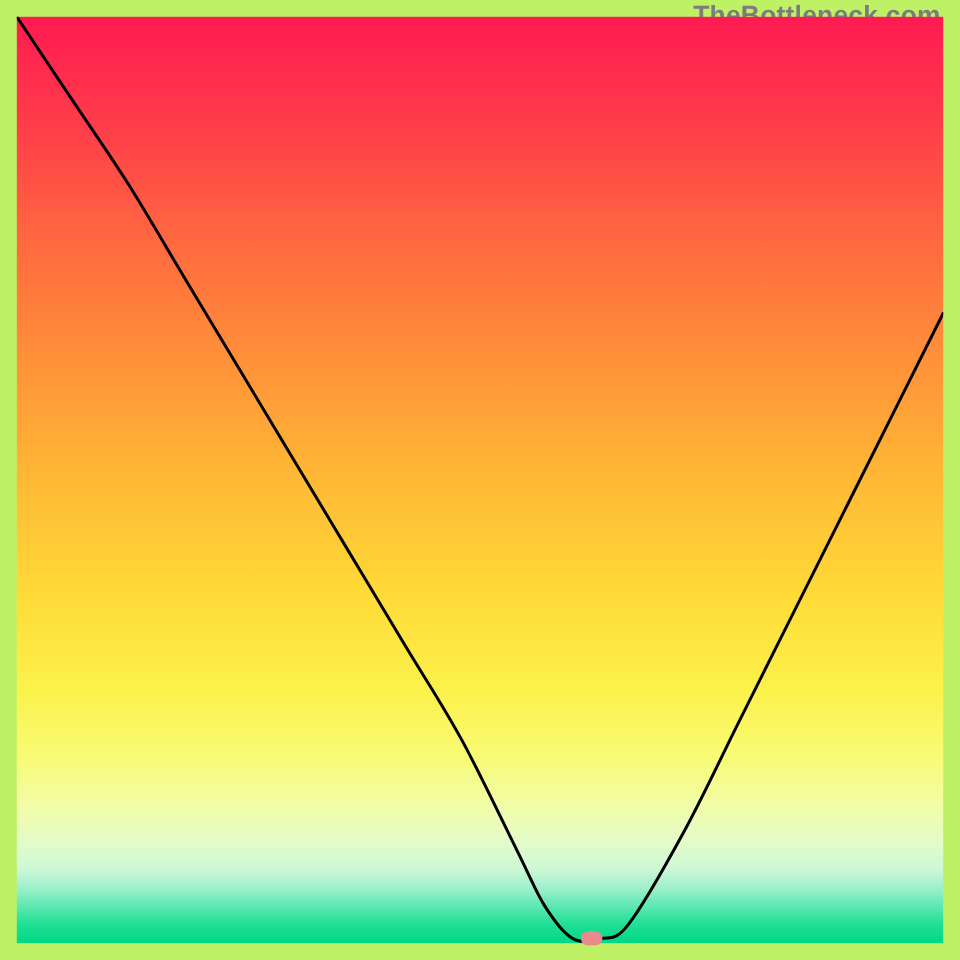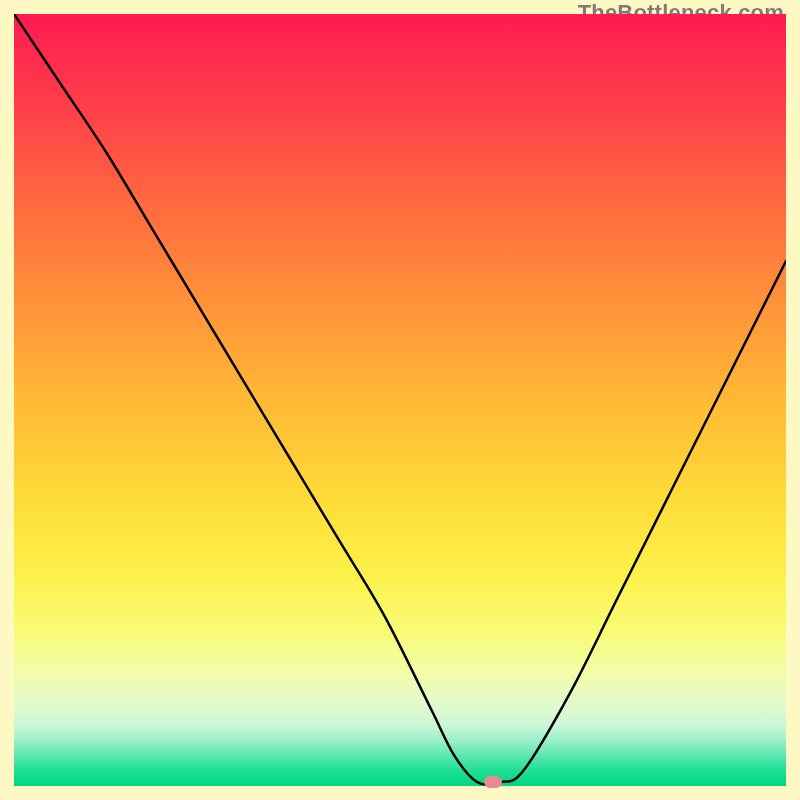--- a/index.html
+++ b/index.html
@@ -7,21 +7,21 @@
     padding: 0;
     width: 800px;
     height: 800px;
     background: #000;
     overflow: hidden;
   }
   .chart-container {
     position: relative;
     width: 800px;
     height: 800px;
-    background: #fef9c3;
+    background: #bef264;
   }
   .plot-area {
     position: absolute;
     left: 14px;
     top: 14px;
     width: 772px;
     height: 772px;
     background: linear-gradient(to bottom,
       #ff1a51 0%,
       #ff3e4a 12%,

